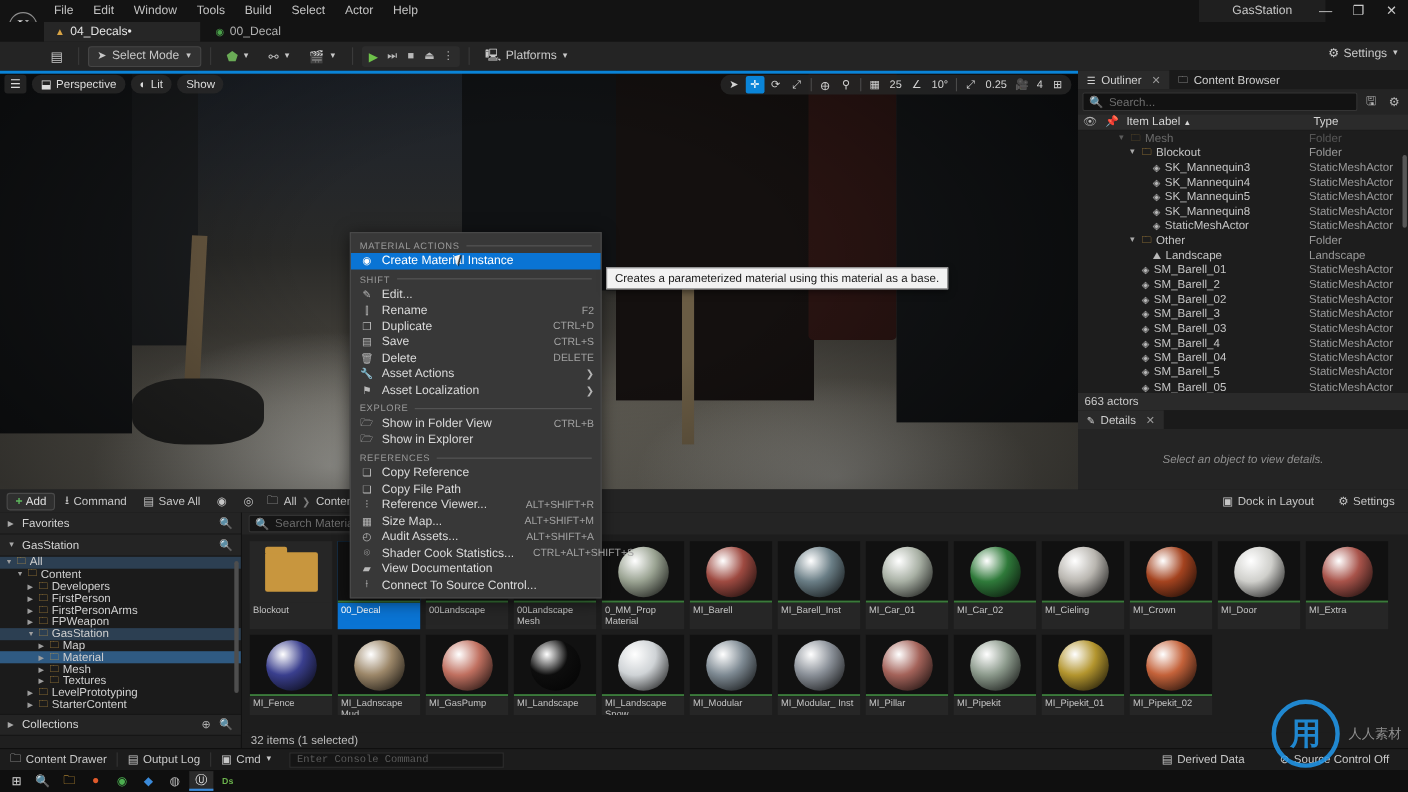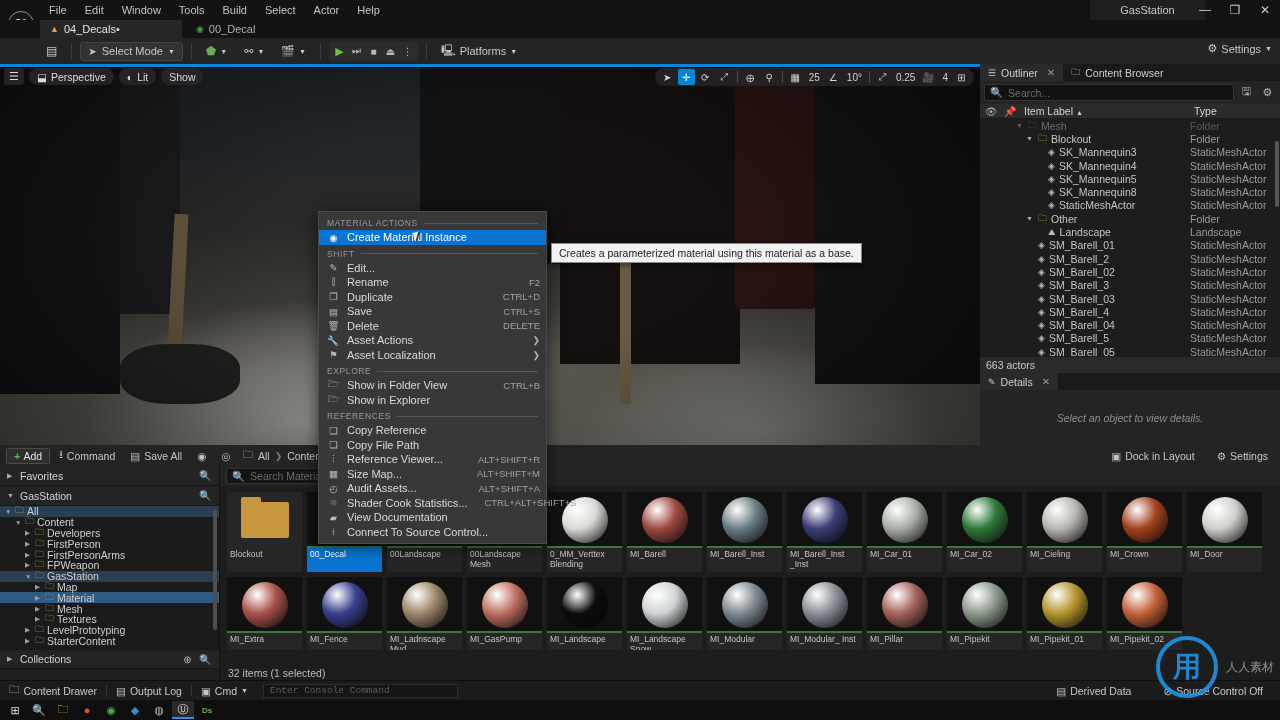--- a/index.html
+++ b/index.html
@@ -780,45 +780,38 @@
             </div>
             <div class="tile">
               <div class="thumb">
                 <div class="sphere" style="background: radial-gradient(circle at 33% 28%, rgb(255, 255, 255) 0%, rgb(123, 133, 115) 42%, rgba(0, 0, 0, 0.85) 100%);"></div>
                 <div class="barstrip" style="position: absolute; left: 0px; right: 0px; bottom: 0px;"></div>
               </div>
               <div class="name">00Landscape Mesh</div>
             </div>
             <div class="tile">
               <div class="thumb">
-                <div class="sphere" style="background: radial-gradient(circle at 33% 28%, rgb(255, 255, 255) 0%, rgb(217, 217, 213) 42%, rgba(0, 0, 0, 0.85) 100%);"></div>
-                <div class="barstrip" style="position: absolute; left: 0px; right: 0px; bottom: 0px;"></div>
-              </div>
-              <div class="name">0_MM_Verttex Blending</div>
+                <div class="sphere" style="background: radial-gradient(circle at 33% 28%, rgb(255, 255, 255) 0%, rgb(154, 163, 146) 42%, rgba(0, 0, 0, 0.85) 100%);"></div>
+                <div class="barstrip" style="position: absolute; left: 0px; right: 0px; bottom: 0px;"></div>
+              </div>
+              <div class="name">0_MM_Prop Material</div>
             </div>
             <div class="tile">
               <div class="thumb">
                 <div class="sphere" style="background: radial-gradient(circle at 33% 28%, rgb(255, 255, 255) 0%, rgb(158, 74, 65) 42%, rgba(0, 0, 0, 0.85) 100%);"></div>
                 <div class="barstrip" style="position: absolute; left: 0px; right: 0px; bottom: 0px;"></div>
               </div>
               <div class="name">MI_Barell</div>
             </div>
             <div class="tile">
               <div class="thumb">
                 <div class="sphere" style="background: radial-gradient(circle at 33% 28%, rgb(255, 255, 255) 0%, rgb(106, 126, 134) 42%, rgba(0, 0, 0, 0.85) 100%);"></div>
                 <div class="barstrip" style="position: absolute; left: 0px; right: 0px; bottom: 0px;"></div>
               </div>
               <div class="name">MI_Barell_Inst</div>
-            </div>
-            <div class="tile">
-              <div class="thumb">
-                <div class="sphere" style="background: radial-gradient(circle at 33% 28%, rgb(255, 255, 255) 0%, rgb(60, 63, 120) 42%, rgba(0, 0, 0, 0.85) 100%);"></div>
-                <div class="barstrip" style="position: absolute; left: 0px; right: 0px; bottom: 0px;"></div>
-              </div>
-              <div class="name">MI_Barell_Inst _Inst</div>
             </div>
             <div class="tile">
               <div class="thumb">
                 <div class="sphere" style="background: radial-gradient(circle at 33% 28%, rgb(255, 255, 255) 0%, rgb(168, 176, 164) 42%, rgba(0, 0, 0, 0.85) 100%);"></div>
                 <div class="barstrip" style="position: absolute; left: 0px; right: 0px; bottom: 0px;"></div>
               </div>
               <div class="name">MI_Car_01</div>
             </div>
             <div class="tile">
               <div class="thumb">

